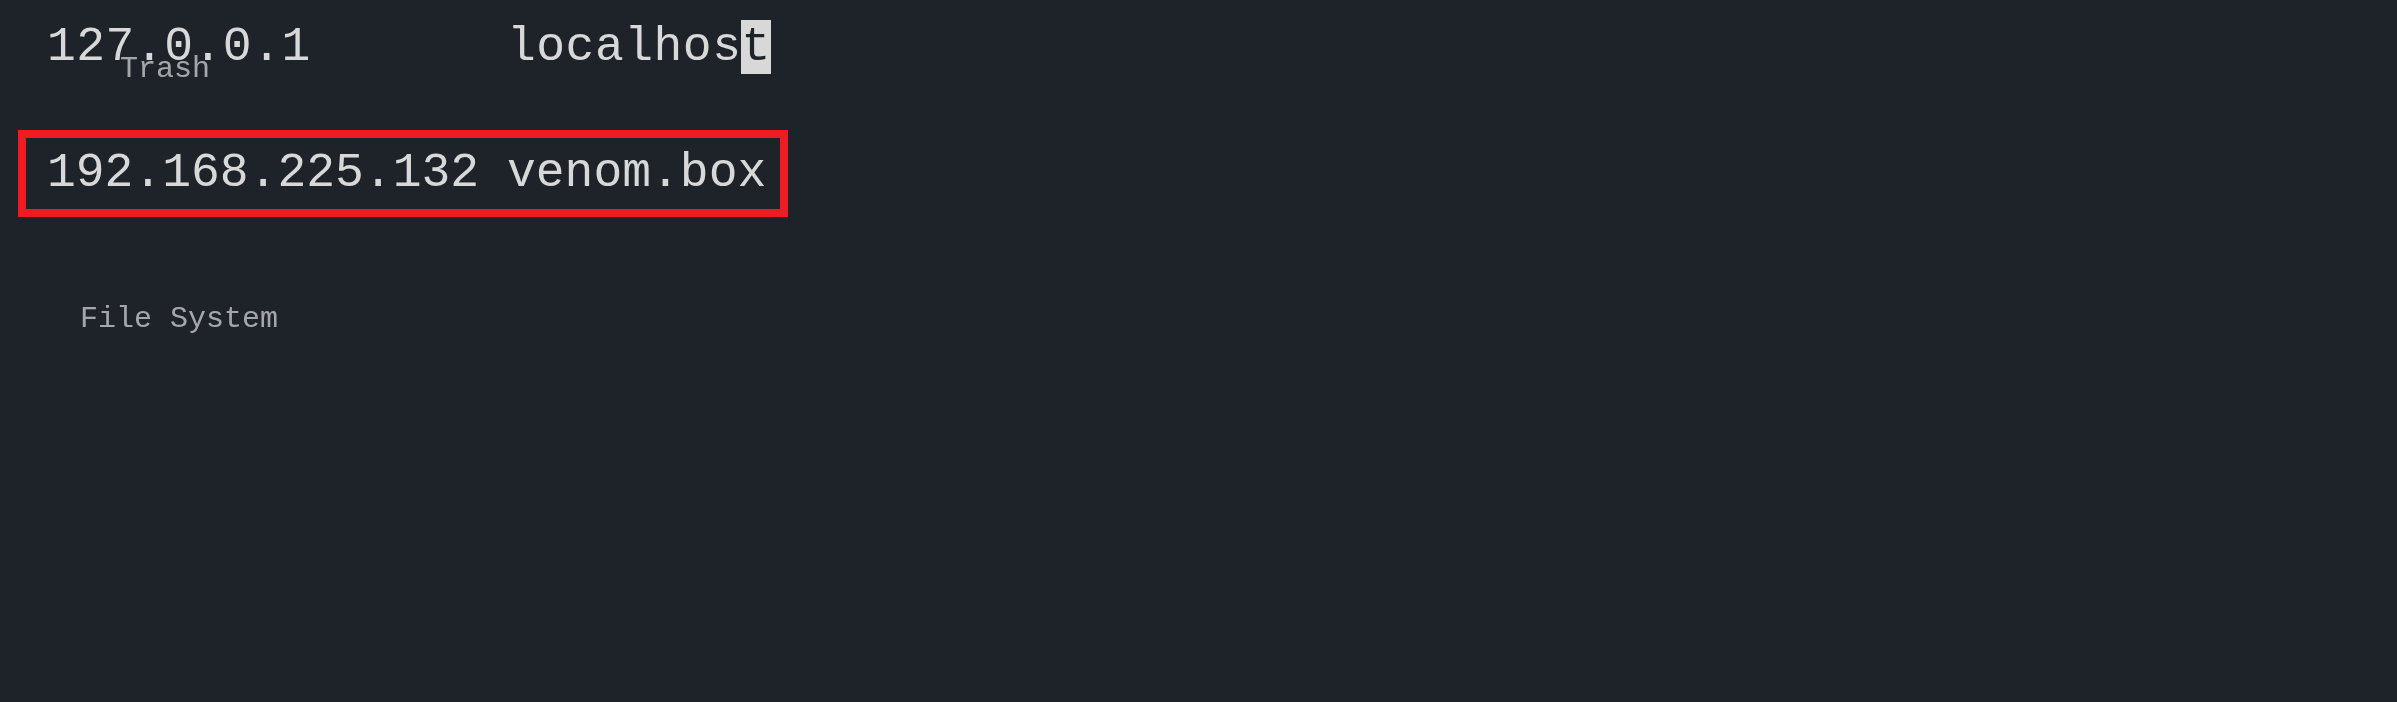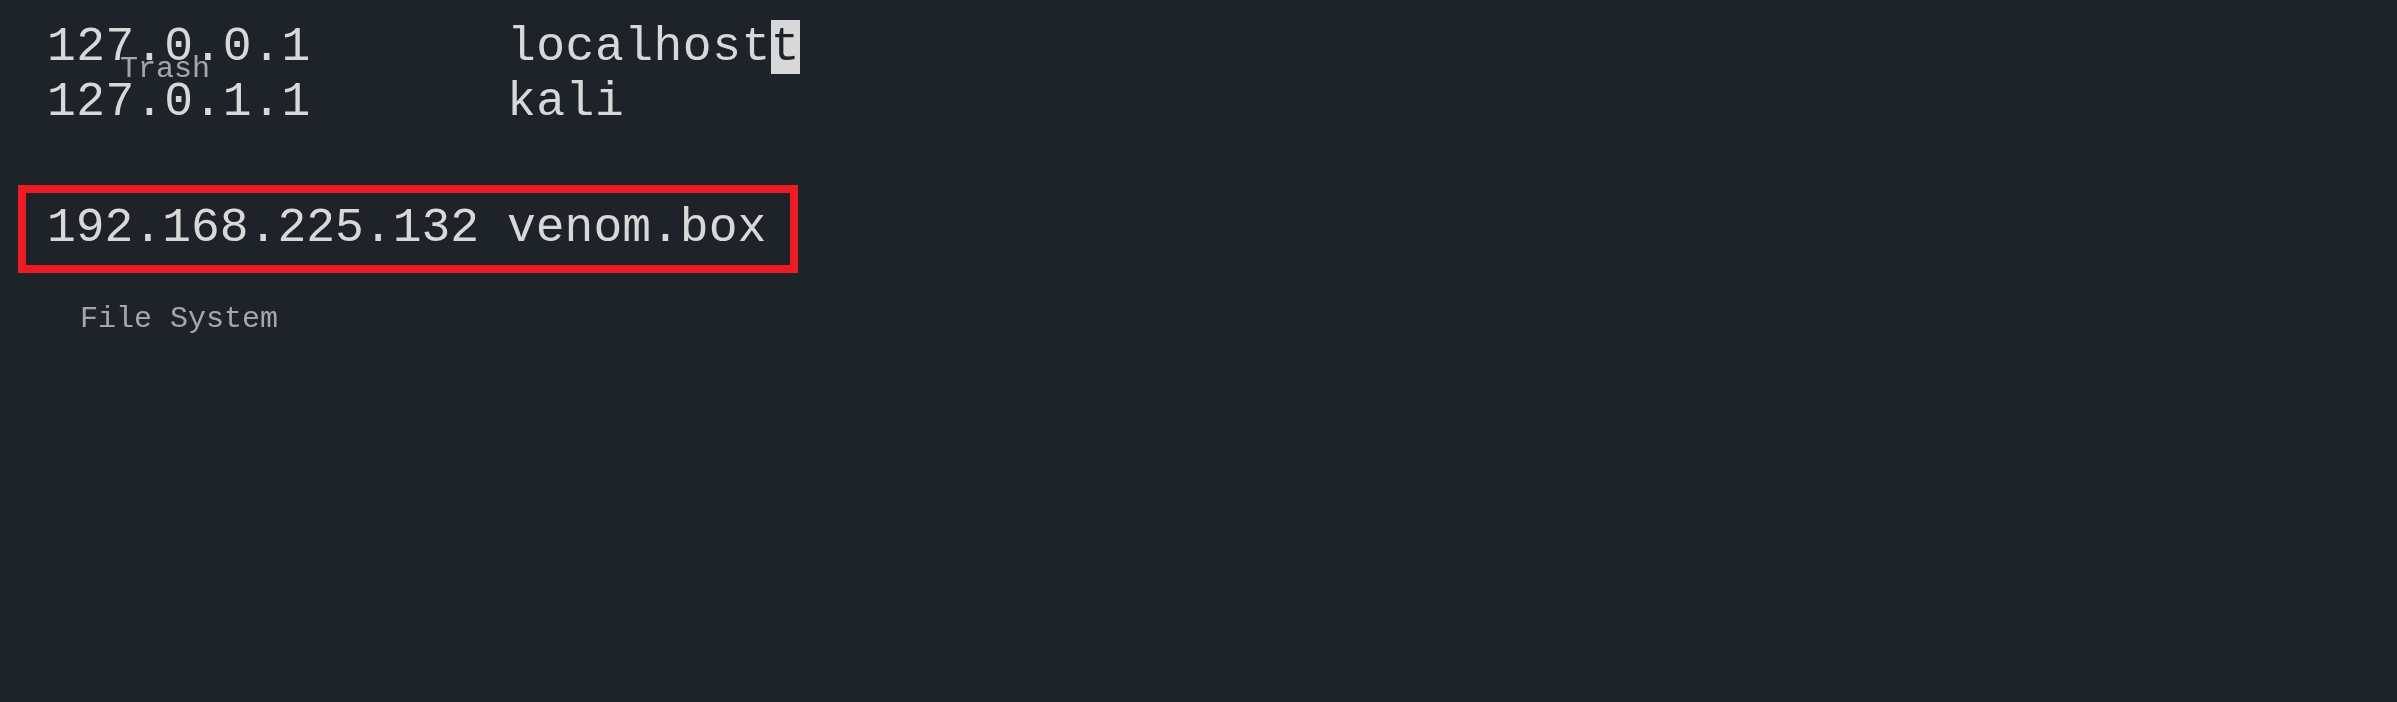--- a/index.html
+++ b/index.html
@@ -57,42 +57,41 @@
       display: inline;
     }
 
     .blank-line {
       height: 55px;
     }
 
     .highlighted-row {
       display: inline-block;
       border: 8px solid #ed1c24;
-      padding: 8px 24px 8px 4px;
+      padding: 8px 14px 8px 4px;
       margin-left: -12px;
       white-space: pre;
     }
 
     .ip-col {
       display: inline-block;
       min-width: 460px;
       margin-left: 17px;
     }
   </style>
 </head>
 <body>
 
 <div class="desktop-icon trash-label">Trash</div>
 <div class="desktop-icon filesystem-label">File System</div>
 
 <div class="terminal-content">
 
-  <div class="line"><span class="ip-col">127.0.0.1</span><span>localhost</span><span class="cursor-block">t</span></div>
+  <div class="line"><span class="ip-col">127.0.0.1</span><span>localhos</span><span class="cursor-block">t</span></div>
 
-  <div class="line"><span class="ip-col">127.0.1.1</span><span>kali</span></div>
 
 
 
 
   <div class="blank-line"></div>
 
   <div class="highlighted-row"><span class="ip-col">192.168.225.132</span><span>venom.box</span></div>
 
 </div>
 

